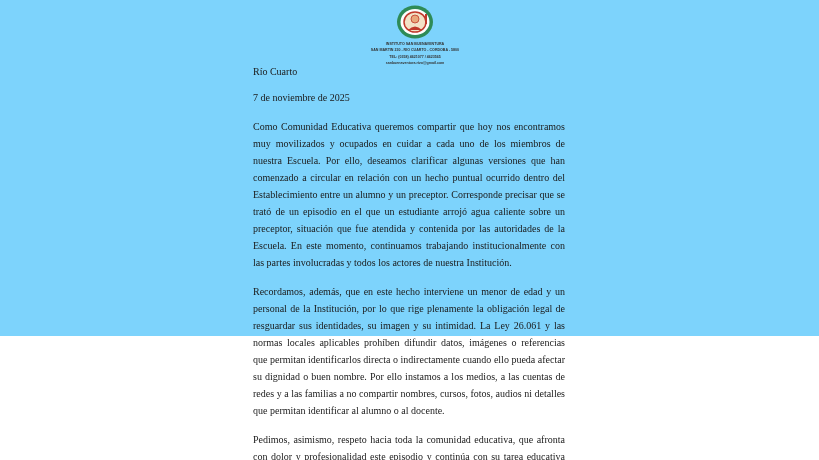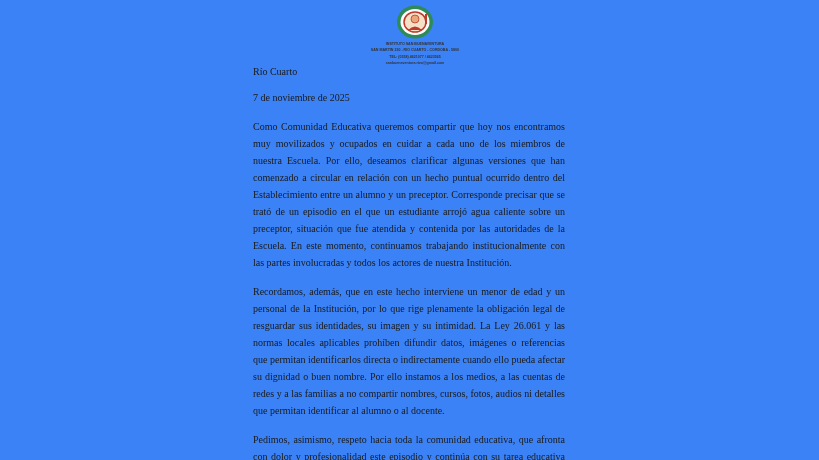--- a/index.html
+++ b/index.html
@@ -1,17 +1,17 @@
 <!DOCTYPE html>
 <html><head>
 <meta charset="utf-8">
 <style>
   html, body { margin: 0; padding: 0; background: #ffffff; }
   body { width: 819px; height: 460px; overflow: hidden; position: relative; }
-  .page { position: absolute; left: 0; top: 0; width: 819px; height: 460px; background: #3b82f6; }
+  .page { position: absolute; left: 0; top: 0; width: 819px; height: 336px; background: #7dd3fc; }
   .header { position: absolute; left: 360px; top: 4px; width: 110px; text-align: center; }
   .logo { width: 40px; height: 36px; margin: 0 auto; position: relative; }
   .logo svg { display: block; }
   .inst { font-family: "Liberation Sans", sans-serif; font-size: 3.6px; line-height: 4.4px; color: #333; font-weight: bold; margin-top: 2px; }
   .body { position: absolute; left: 253px; top: 66px; width: 312px; font-family: "Liberation Serif", serif; font-size: 10px; color: #1a1a1a; }
   .line-simple { margin: 0 0 14px 0; line-height: 12px; }
   .para { text-align: justify; line-height: 17px; margin: 0 0 12px 0; }
 </style>
 </head>
 <body>

